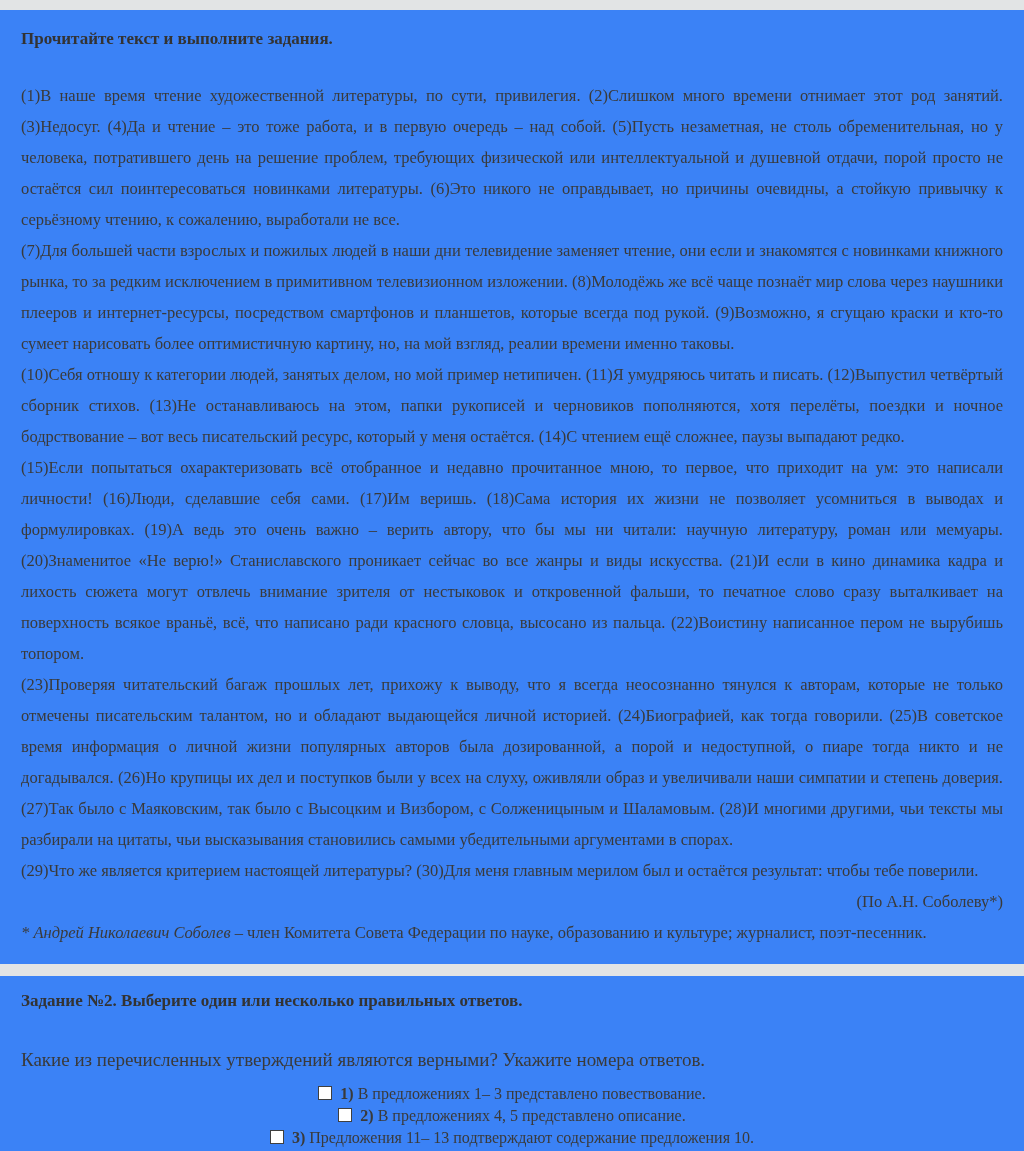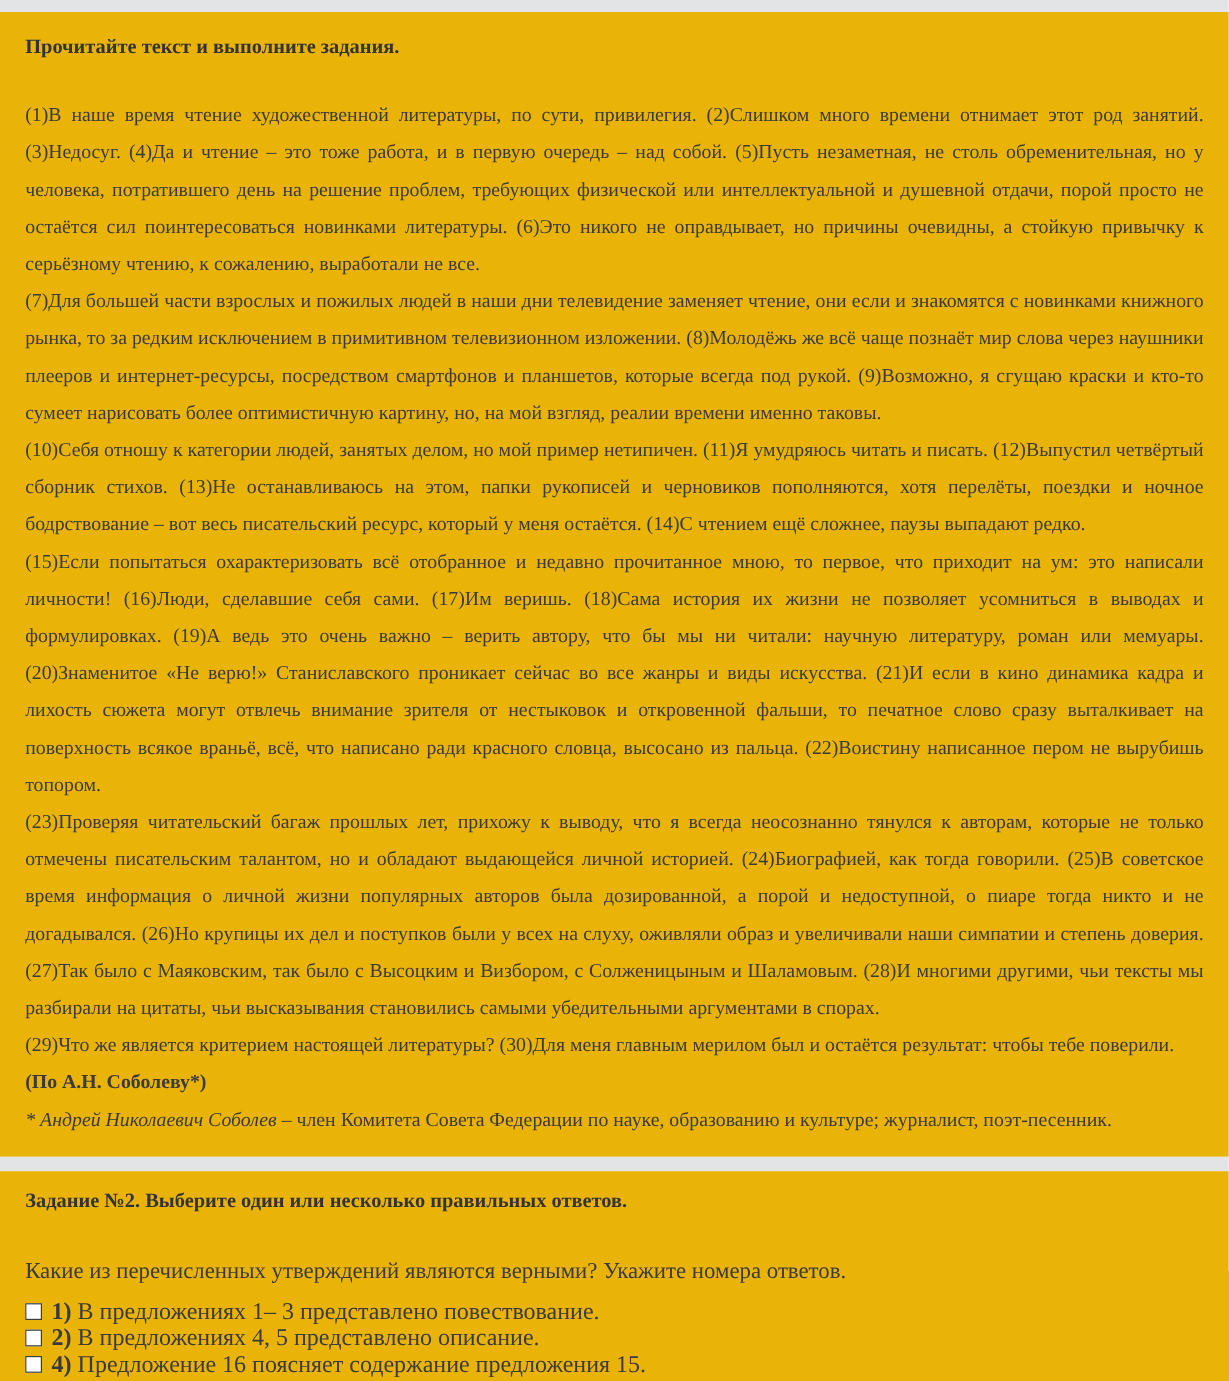--- a/index.html
+++ b/index.html
@@ -16,58 +16,59 @@
   }
   .top-strip {
     height: 10px;
     background: #e2e4e5;
   }
   .divider {
     height: 12px;
     background: #e2e4e5;
   }
   .panel {
-    background: #eab308;
+    background: #3b82f6;
     padding: 0 21px;
   }
   .panel-text { padding-top: 20px; padding-bottom: 16px; }
   .panel-task { padding-top: 16px; padding-bottom: 46px; }
   h2.section-heading {
     font-size: 17px;
     font-weight: bold;
     margin: 0 0 33px 0;
     line-height: 17px;
     color: #333333;
   }
   .panel-task h2.section-heading { margin-bottom: 42px; }
   .text-body p.para,
   p.attribution,
   p.footnote {
     font-size: 16.5px;
     line-height: 31px;
     margin: 0;
     text-align: justify;
   }
-  p.attribution { text-align: left; font-weight: bold; }
+  p.attribution { text-align: right; }
   .footnote-author {
     font-weight: normal;
     font-style: italic;
   }
   p.question {
     font-size: 19px;
     line-height: 17px;
     margin: 0 0 15px 0;
     text-align: left;
   }
   .options { margin-top: 0; }
   .option-row {
-    font-size: 20px;
+    font-size: 16px;
     line-height: 21px;
     margin: 0 0 1px 0;
     white-space: nowrap;
+    text-align: center;
   }
   .checkbox {
     display: inline-block;
     width: 12px;
     height: 12px;
     border: 1.5px solid #3f3f3f;
     background: #ffffff;
     vertical-align: -1px;
     margin-right: 8px;
     cursor: pointer;
@@ -99,15 +100,16 @@
 <div class="divider"></div>
 
 <section class="panel panel-task">
   <h2 class="section-heading">Задание №2. Выберите один или несколько правильных ответов.</h2>
 
   <p class="question">Какие из перечисленных утверждений являются верными? Укажите номера ответов.</p>
 
   <div class="options">
       <div class="option-row"><span class="checkbox" role="checkbox" aria-checked="false"></span><span class="opt-num">1) </span><span class="opt-text">В предложениях 1– 3 представлено повествование.</span></div>
       <div class="option-row"><span class="checkbox" role="checkbox" aria-checked="false"></span><span class="opt-num">2) </span><span class="opt-text">В предложениях 4, 5 представлено описание.</span></div>
+      <div class="option-row"><span class="checkbox" role="checkbox" aria-checked="false"></span><span class="opt-num">3) </span><span class="opt-text">Предложения 11– 13 подтверждают содержание предложения 10.</span></div>
       <div class="option-row"><span class="checkbox" role="checkbox" aria-checked="false"></span><span class="opt-num">4) </span><span class="opt-text">Предложение 16 поясняет содержание предложения 15.</span></div>
     </div>
 </section>
 
 </body></html>

